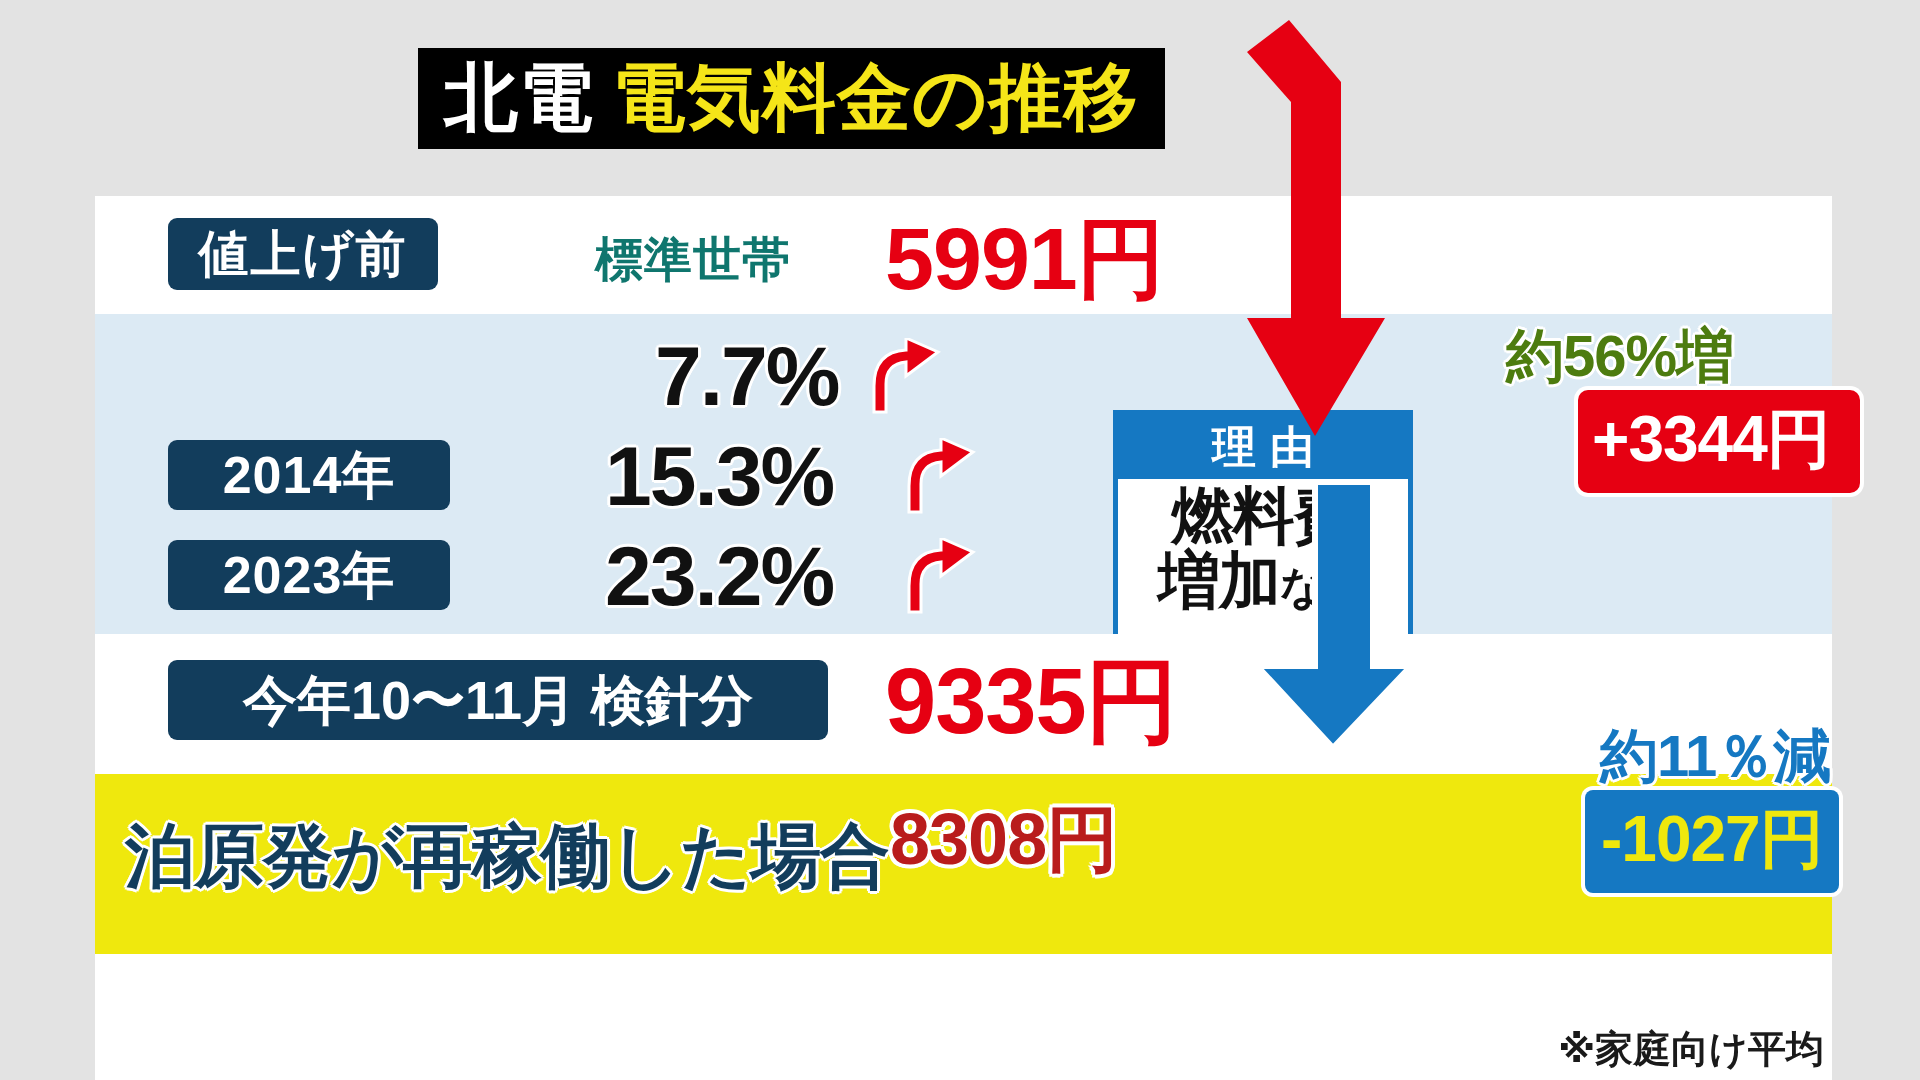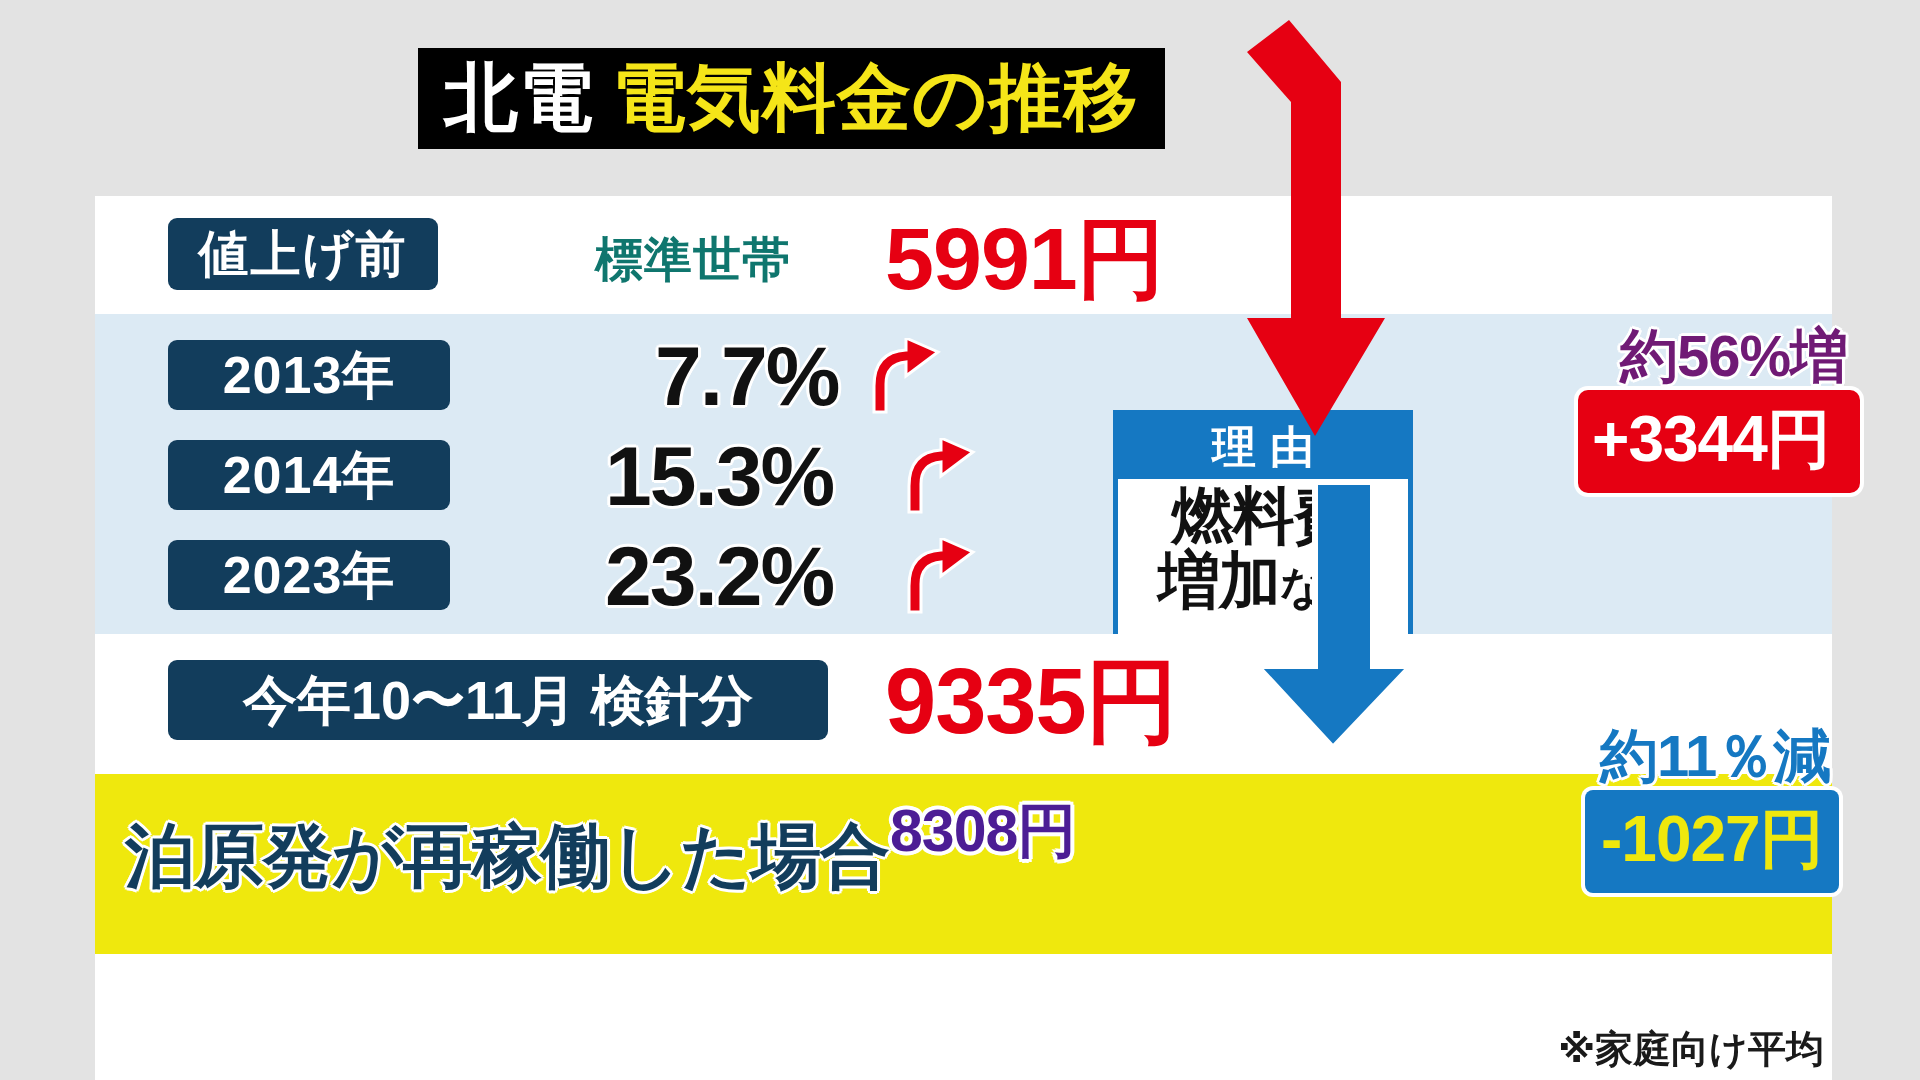--- a/index.html
+++ b/index.html
@@ -93,22 +93,22 @@
   #reason-body{ padding:4px 0 0 0; text-align:center; }
   #reason-l1{ font-size:62px; font-weight:bold; color:#111; line-height:1.05; letter-spacing:-1px;}
   #reason-l2{ font-size:62px; font-weight:bold; color:#111; line-height:1.05; letter-spacing:-1px;}
   #reason-l2 .small{ font-size:44px; }
 
   
   #arrow-red{ position:absolute; left:1245px; top:18px; width:160px; height:420px; z-index:5;}
 
   
   #inc-pct{
-    position:absolute; left:1620px; top:318px;
-    font-size:58px; font-weight:bold; color:#701a75; white-space:nowrap;
+    position:absolute; left:1506px; top:318px;
+    font-size:58px; font-weight:bold; color:#4d7c0f; white-space:nowrap;
     text-shadow:
       3px 0 0 #fff,-3px 0 0 #fff,0 3px 0 #fff,0 -3px 0 #fff,
       2px 2px 0 #fff,-2px 2px 0 #fff,2px -2px 0 #fff,-2px -2px 0 #fff;
     letter-spacing:-1px;
   }
   #inc-amt{
     position:absolute; left:1578px; top:390px;
     background:#e60012; color:#ffffff; border-radius:10px;
     padding:6px 30px 10px 14px; font-size:64px; font-weight:bold;
     letter-spacing:-1px; white-space:nowrap;
@@ -128,21 +128,21 @@
   
   #label-restart{
     position:absolute; left:30px; top:36px;
     font-size:70px; font-weight:bold; color:#123d5c; letter-spacing:-1px;
     text-shadow:
       3px 0 0 #fff,-3px 0 0 #fff,0 3px 0 #fff,0 -3px 0 #fff,
       2px 2px 0 #fff,-2px 2px 0 #fff,2px -2px 0 #fff,-2px -2px 0 #fff;
   }
   #value-restart{
     position:absolute; left:795px; top:18px;
-    font-size:59px; font-weight:bold; color:#4c1d95; letter-spacing:-1px;
+    font-size:72px; font-weight:bold; color:#b91c1c; letter-spacing:-1px;
     text-shadow:
       4px 0 0 #fff,-4px 0 0 #fff,0 4px 0 #fff,0 -4px 0 #fff,
       3px 3px 0 #fff,-3px 3px 0 #fff,3px -3px 0 #fff,-3px -3px 0 #fff;
   }
 
   
   #arrow-blue{ position:absolute; left:1255px; top:480px; width:160px; height:270px; z-index:6;}
 
   
   #dec-pct{
@@ -181,21 +181,20 @@
 
   <div class="row row-white" id="row-before">
     <div class="badge-navy" id="badge-before">値上げ前</div>
     <div id="label-standard">標準世帯</div>
     <div id="value-before">5991円</div>
   </div>
 
   <div class="row row-lightblue" id="row-years">
 
     <div class="year-line" style="top:18px;">
-      <div class="badge-navy year-badge">2013年</div>
       <div class="year-pct narrow">7.7%</div>
       <span class="arrow-up" style="left:775px;">
         <svg viewBox="0 0 72 76" width="72" height="76">
           <path d="M16 74 L16 46 Q16 26 36 24 L36 38 L68 14 L36 0 L36 12 Q4 14 4 48 L4 74 Z" fill="#e60012" stroke="#ffffff" stroke-width="3"></path>
         </svg>
       </span>
     </div>
 
     <div class="year-line" style="top:118px;">
       <div class="badge-navy year-badge">2014年</div>

